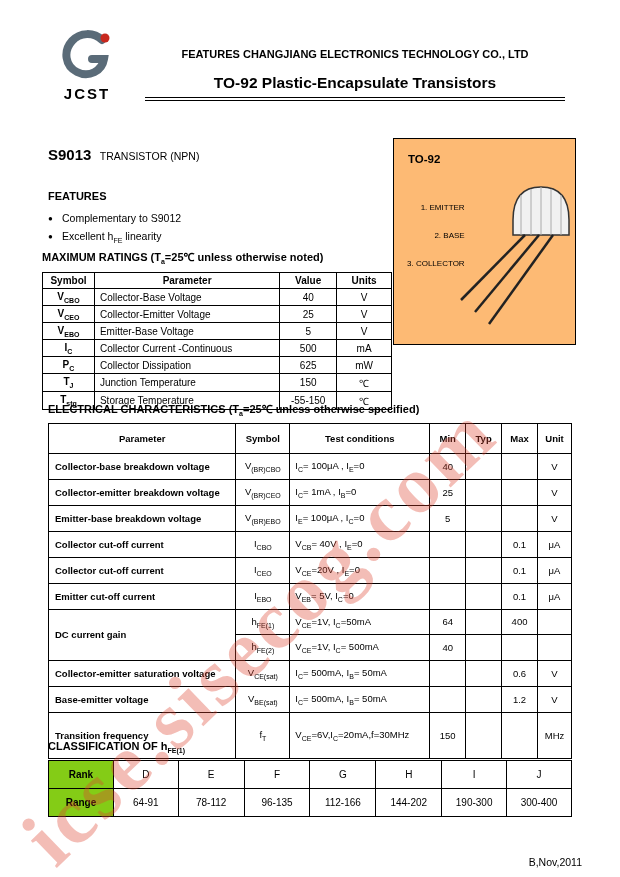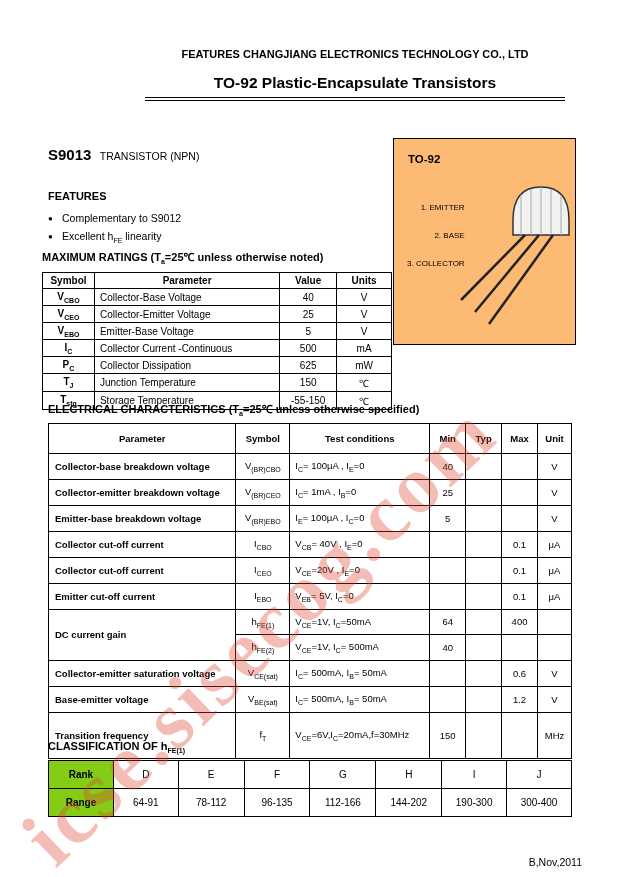--- a/index.html
+++ b/index.html
@@ -85,20 +85,27 @@
   .cls-table td.shade { background:#84cc16; font-weight:bold; }
 
   
   .footer { position:absolute; right:38px; top:856px; font-size:10.5px; }
 </style>
 </head>
 <body>
 
 <div class="page">
 
+  <div class="logo">
+    <svg width="58" height="50" viewBox="0 0 58 50">
+      <path d="M44 10 C36 2 22 2 14 11 C5 21 7 36 19 42 C31 48 44 41 46 29 L34 29" fill="none" stroke="#5a6b78" stroke-width="8" stroke-linecap="round"></path>
+      <circle cx="47" cy="8" r="4.5" fill="#c8281e"></circle>
+    </svg>
+    <div class="logo-text">JCST</div>
+  </div>
   <div class="company">FEATURES CHANGJIANG ELECTRONICS TECHNOLOGY CO., LTD</div>
   <div class="doc-title">TO-92 Plastic-Encapsulate Transistors</div>
 
   <div class="part-line">
     <span class="part-no">S9013</span>
     <span class="part-desc">TRANSISTOR (NPN)</span>
   </div>
 
   <div class="pkg-box">
     <div class="pkg-name">TO-92</div>

